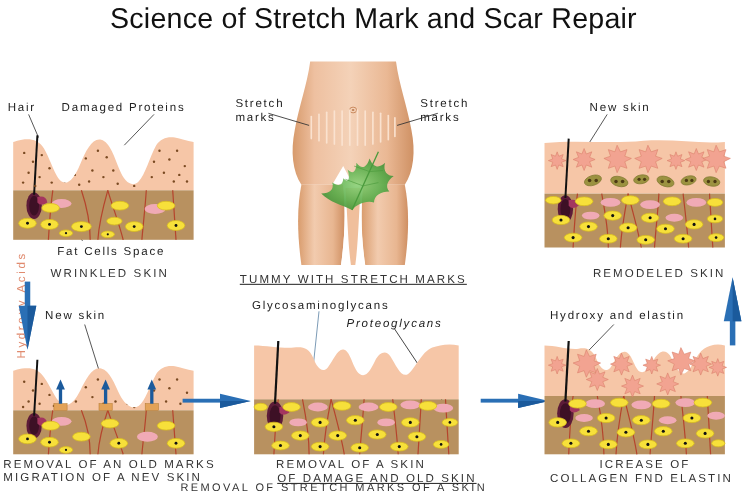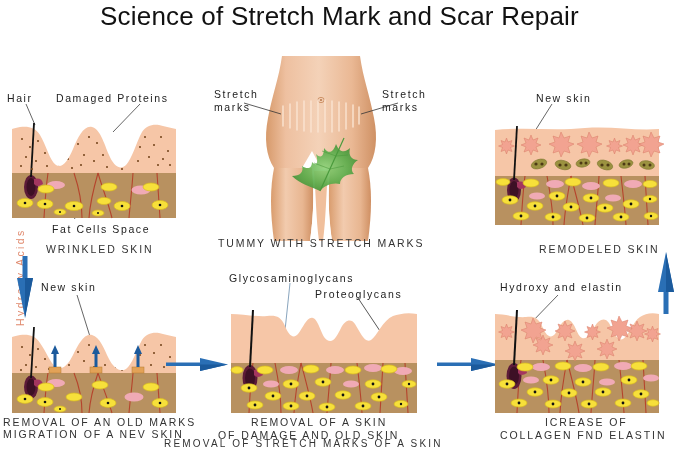--- a/index.html
+++ b/index.html
@@ -261,21 +261,21 @@
         <path d="M68,135 L92,82" stroke="#4a9a3c" stroke-width="1.2" fill="none"></path>
         <g stroke="#4a9a3c" stroke-width="0.7" fill="none" opacity="0.8">
           <path d="M78,113 L62,107"></path>
             <path d="M84,100 L70,95"></path>
           <path d="M78,113 L92,110"></path>
             <path d="M84,100 L96,99"></path>
         </g>
       </g>
     </svg>
 
-    <div class="caption" style="left:218px;top:237px;">TUMMY WITH STRETCH MARKS</div>
+    <div class="caption" style="left:218px;top:248px;text-decoration:underline;">TUMMY WITH STRETCH MARKS</div>
   </div>
 
   <div>
 
     <div class="lbl" style="left:536px;top:92px;">New skin</div>
 
     <svg style="position:absolute;left:470px;top:85px;" width="209" height="130" viewBox="0 0 209 130">
       <line x1="82" y1="19" x2="58" y2="57" stroke="#555" stroke-width="0.9"></line>
     </svg>
 
@@ -512,21 +512,21 @@
 
   <svg style="position:absolute;left:166px;top:352px;" width="62" height="24" viewBox="0 0 62 24">
     <rect x="0" y="10.5" width="38" height="3.5" fill="#2a6fb5"></rect>
     <polygon points="34,6 34,19 62,12.5" fill="#2a6fb5"></polygon>
     <polygon points="34,12.5 34,19 62,12.5" fill="#1b5a9c"></polygon>
   </svg>
 
   <div>
 
     <div class="lbl" style="left:229px;top:272px;">Glycosaminoglycans</div>
-    <div class="lbl" style="left:315px;top:288px;">Proteoglycans</div>
+    <div class="lbl" style="left:315px;top:288px;font-style:italic;">Proteoglycans</div>
 
     <svg style="position:absolute;left:210px;top:265px;" width="250" height="120" viewBox="0 0 250 120">
       <line x1="80" y1="18" x2="74" y2="75" stroke="#7a9ab5" stroke-width="0.9"></line>
       <line x1="148" y1="33" x2="196" y2="105" stroke="#444" stroke-width="0.9"></line>
     </svg>
 
     <svg style="position:absolute;left:231px;top:308px;" width="186" height="105" viewBox="0 0 186 105">
 
       <path d="M0,6 L0,55 L186,55 L186,6
                C176,4 168,6 162,8
@@ -601,21 +601,21 @@
         <circle cx="24" cy="97" r="1.4"></circle>
           <circle cx="60" cy="98" r="1.4"></circle>
         <circle cx="96" cy="99" r="1.4"></circle>
           <circle cx="132" cy="98" r="1.4"></circle>
         <circle cx="170" cy="96" r="1.2"></circle>
           <circle cx="178" cy="76" r="1.2"></circle>
       </g>
     </svg>
 
     <div class="caption" style="left:251px;top:416px;">REMOVAL OF A SKIN</div>
-    <div class="caption" style="left:218px;top:429px;">OF DAMAGE AND OLD SKIN</div>
+    <div class="caption" style="left:252px;top:429px;text-decoration:underline;">OF DAMAGE AND OLD SKIN</div>
   </div>
 
   <svg style="position:absolute;left:437px;top:352px;" width="62" height="24" viewBox="0 0 62 24">
     <rect x="0" y="10.5" width="38" height="3.5" fill="#2a6fb5"></rect>
     <polygon points="34,6 34,19 62,12.5" fill="#2a6fb5"></polygon>
     <polygon points="34,12.5 34,19 62,12.5" fill="#1b5a9c"></polygon>
   </svg>
 
   <div>
 

